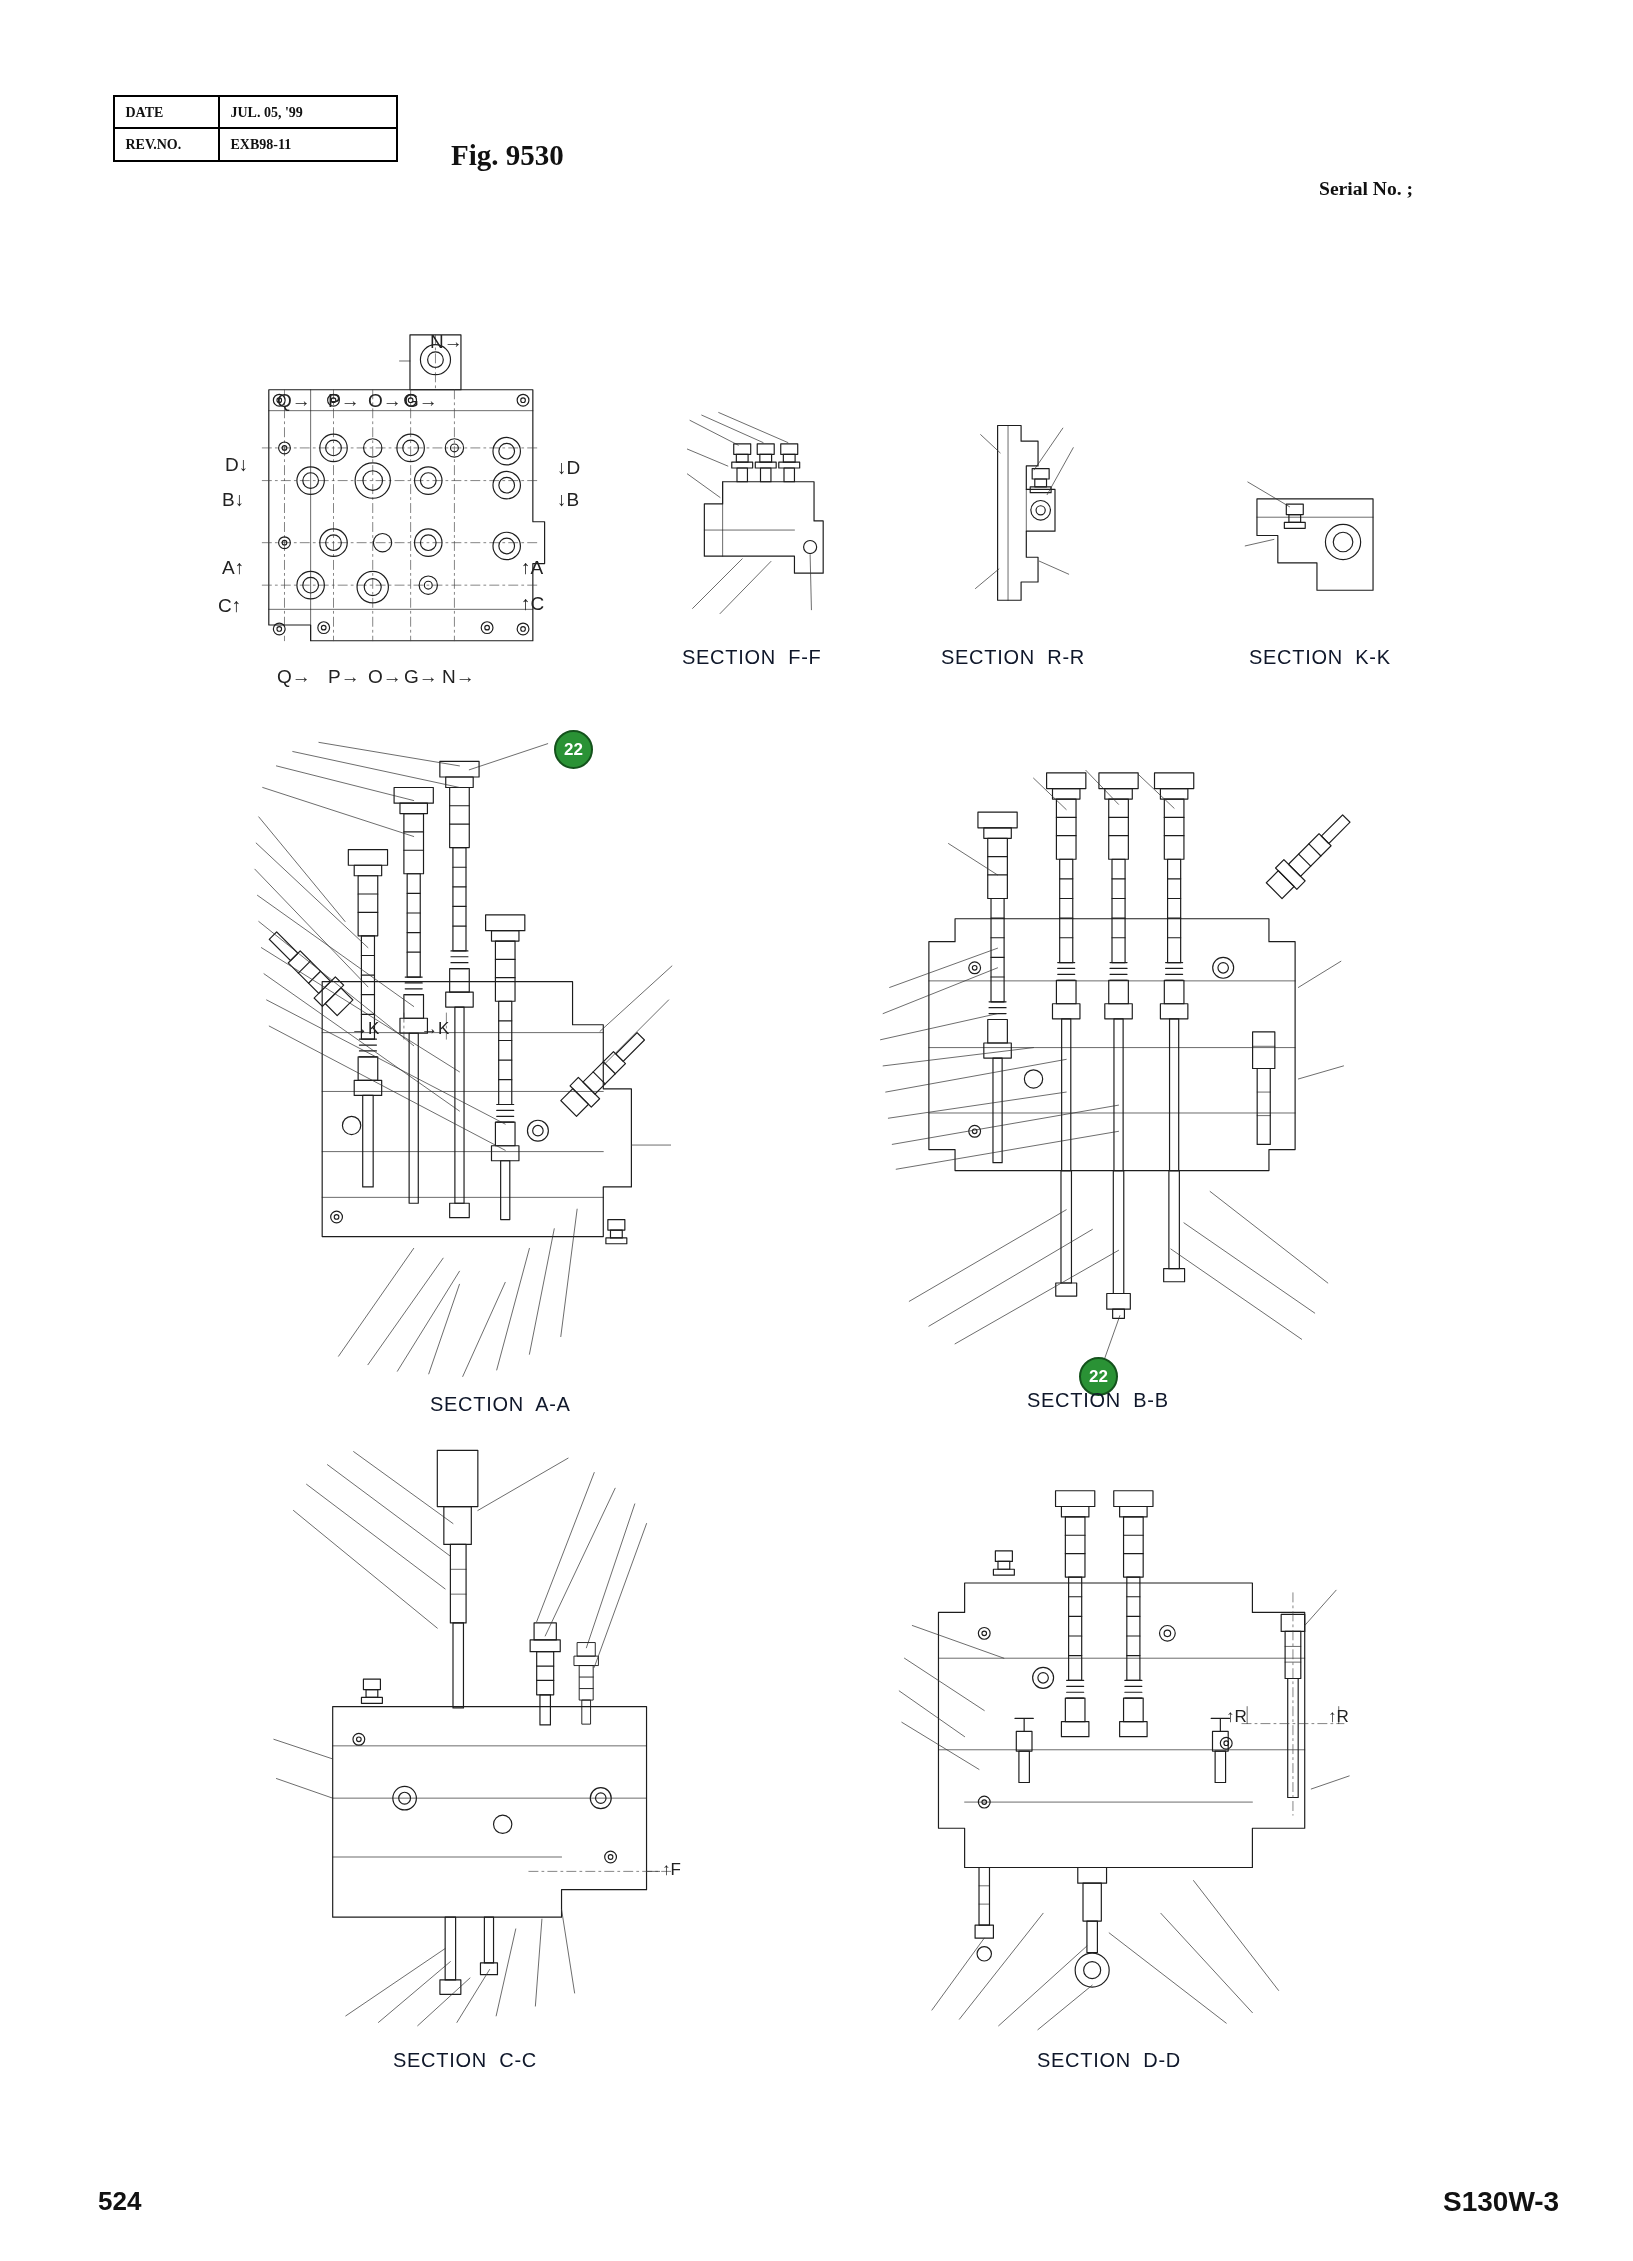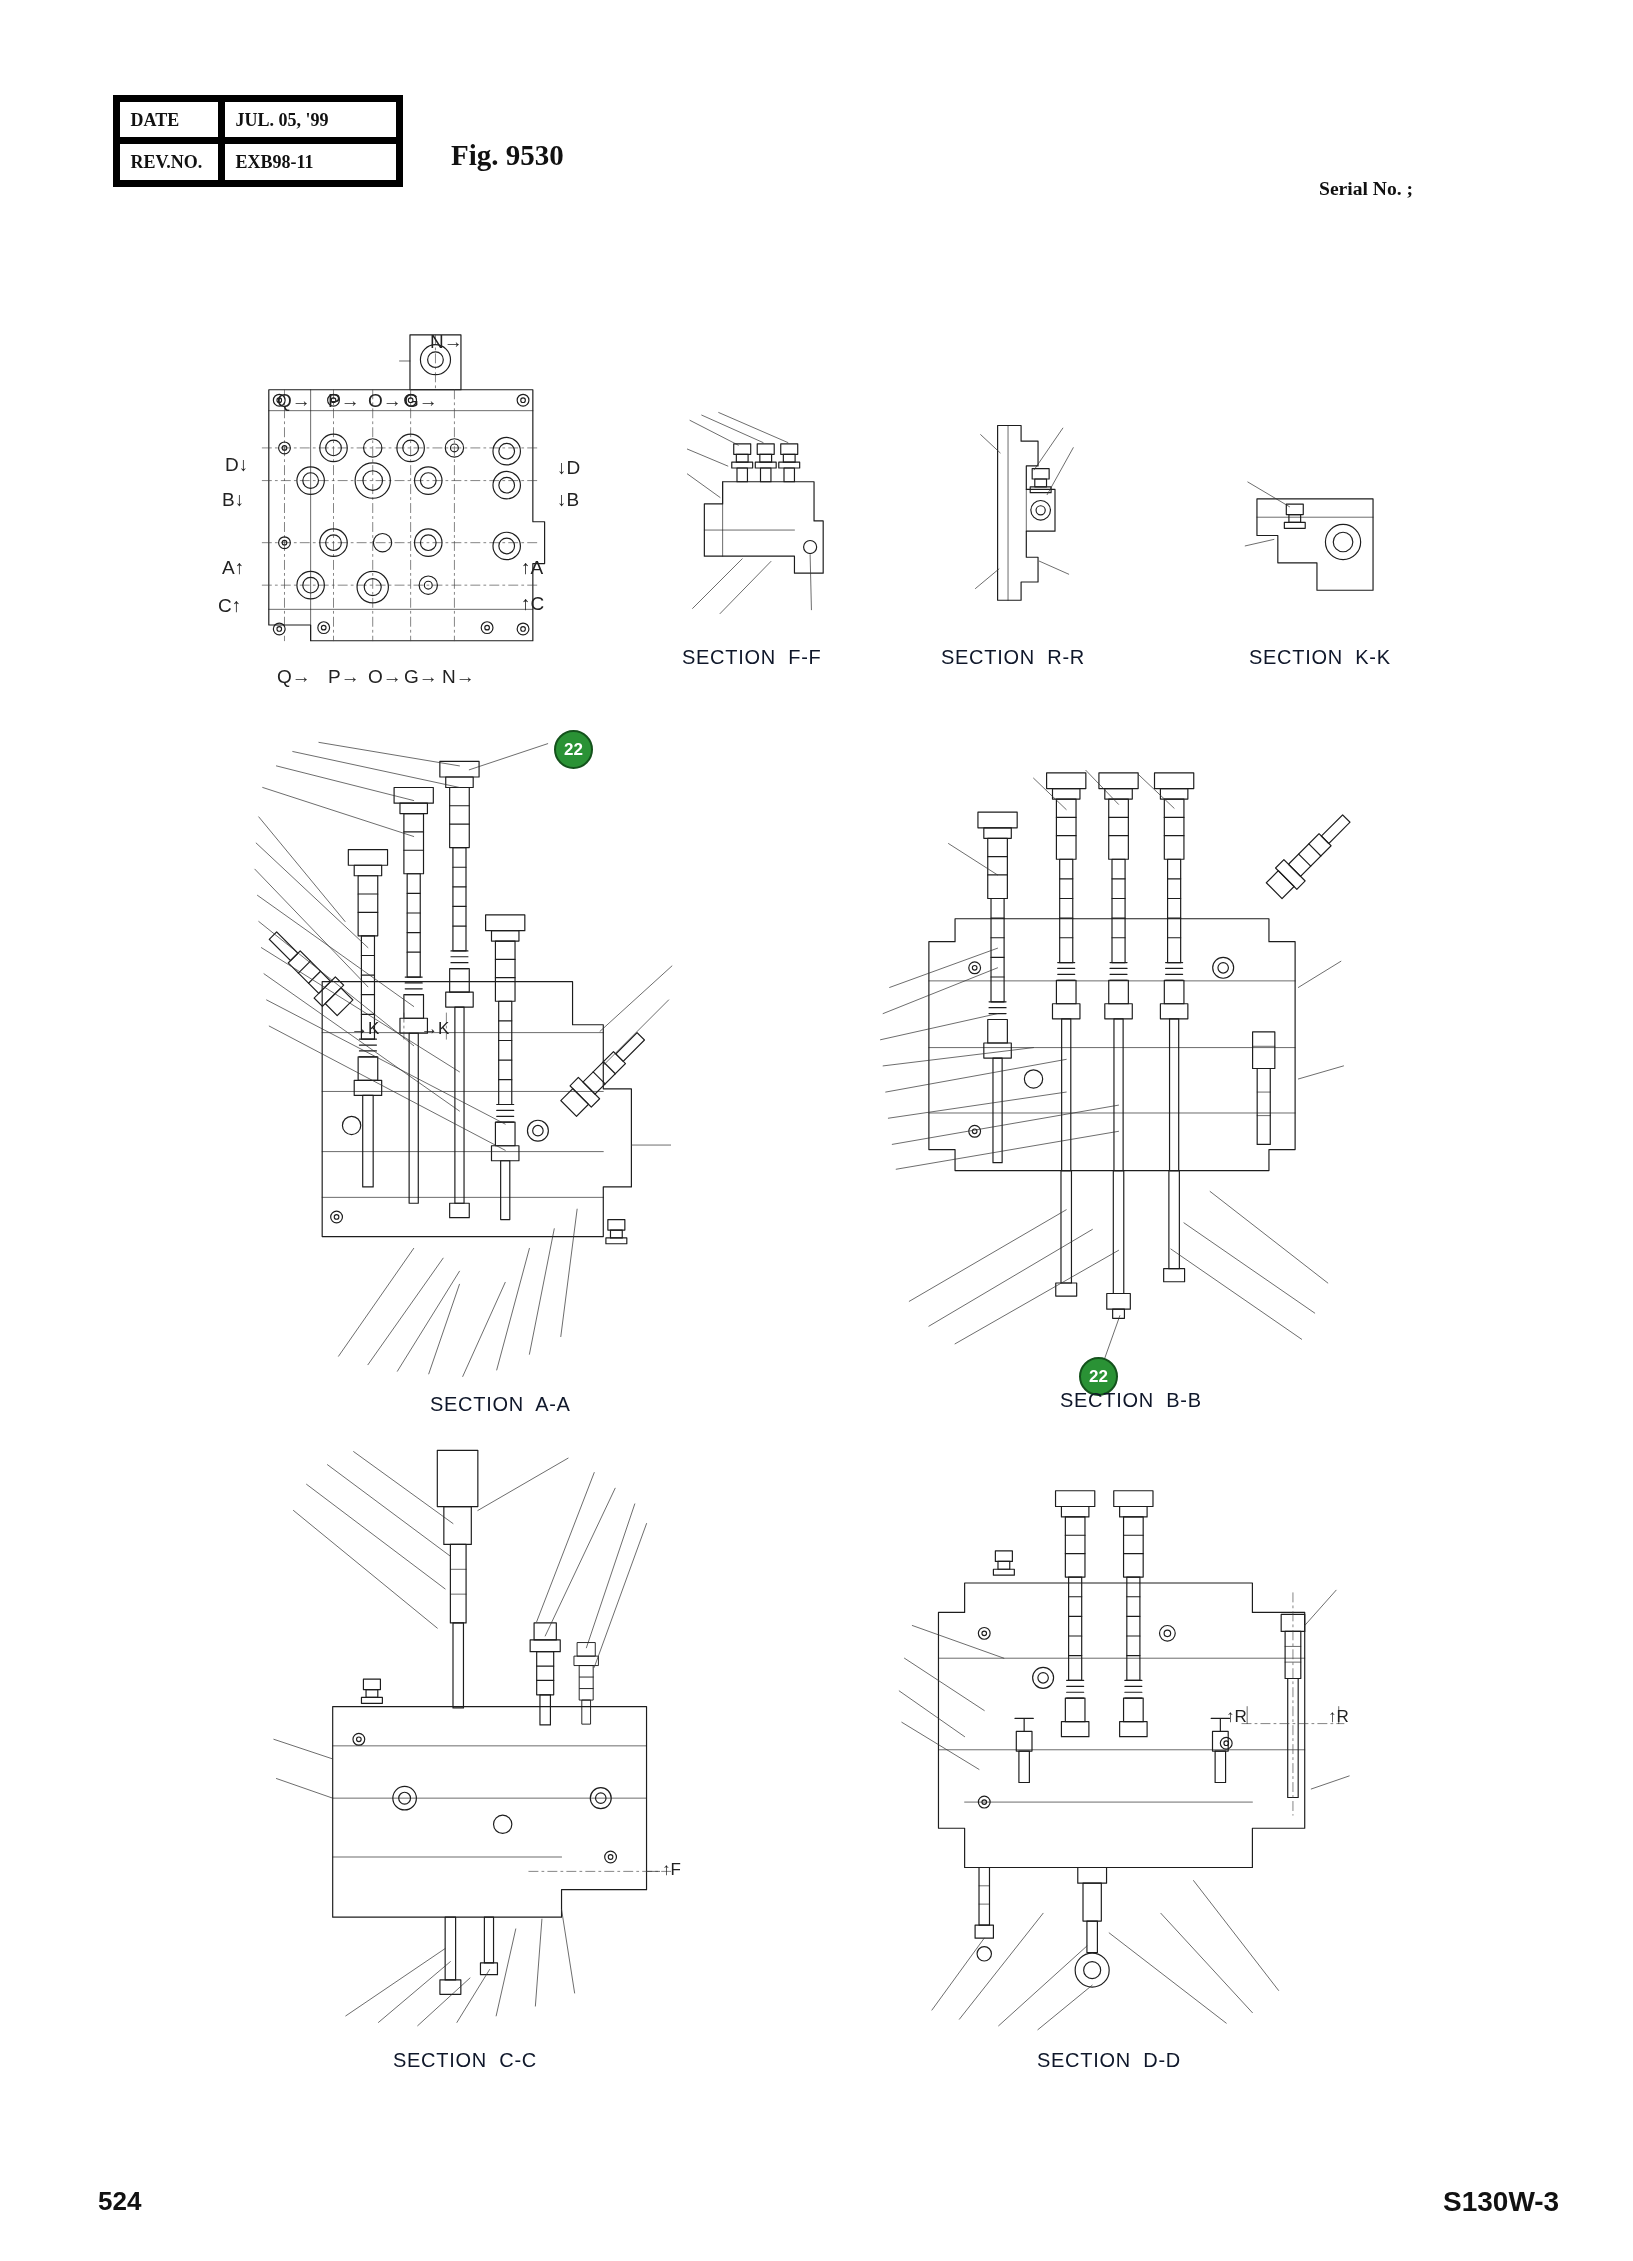--- a/index.html
+++ b/index.html
@@ -4,21 +4,21 @@
 <style>
   * { box-sizing: border-box; margin: 0; padding: 0; }
   html, body { background: #d8d8d8; }
   .page {
     position: relative; width: 1634px; height: 2261px; background: #ffffff;
     font-family: "Liberation Serif", serif; color: #111; overflow: hidden;
     margin: 0 auto;
   }
   
   .revtable { position: absolute; left: 113px; top: 95px; border-collapse: collapse; }
-  .revtable td { border: 7px solid #000000; font-weight: bold; font-size: 18px; padding: 7.8px 10.5px 6.5px 10.5px; }
+  .revtable td { border: 2px solid #000000; font-weight: bold; font-size: 14px; padding: 7.8px 10.5px 6.5px 10.5px; }
   .revtable td.lbl { width: 105px; }
   .revtable td.val { width: 178px; }
   .figlabel { position: absolute; left: 451px; top: 139px; font-size: 29px; font-weight: bold; }
   .title { position: absolute; left: 603px; top: 99px; font-size: 33px; font-weight: bold; letter-spacing: 1.3px; line-height: 1.34; }
   .serial { position: absolute; left: 1319px; top: 178px; font-size: 19.6px; font-weight: bold; }
   
   .drawing { position: absolute; overflow: visible; }
   .drawing path, .drawing rect, .drawing circle, .drawing line, .drawing polygon, .drawing use {
     fill: none; stroke: #1d1d1d; stroke-width: 1.8; stroke-linejoin: round; stroke-linecap: round;
   }
@@ -330,21 +330,21 @@
   <span class="cutlabel" style="left:1226px;top:1707px">↑R</span>
   <span class="cutlabel" style="left:1328px;top:1707px">↑R</span>
 
   <div class="badge" style="left: 554px; top: 730px; background: rgb(42, 146, 53); border-color: rgb(20, 82, 28);">22</div>
   <div class="badge" style="left: 1079px; top: 1357px; background: rgb(42, 146, 53); border-color: rgb(20, 82, 28);">22</div>
 
   <div class="seclabel" style="left:682px;top:646px">SECTION  F-F</div>
   <div class="seclabel" style="left:941px;top:646px">SECTION  R-R</div>
   <div class="seclabel" style="left:1249px;top:646px">SECTION  K-K</div>
   <div class="seclabel" style="left:430px;top:1393px">SECTION  A-A</div>
-  <div class="seclabel" style="left:1060px;top:1389px">SECTION  B-B</div>
+  <div class="seclabel" style="left:1027px;top:1389px">SECTION  B-B</div>
   <div class="seclabel" style="left:393px;top:2049px">SECTION  C-C</div>
   <div class="seclabel" style="left:1037px;top:2049px">SECTION  D-D</div>
 
   <div class="footer-left">524</div>
   <div class="footer-right">S130W-3</div>
 
 </div>
 
 
 </body></html>

